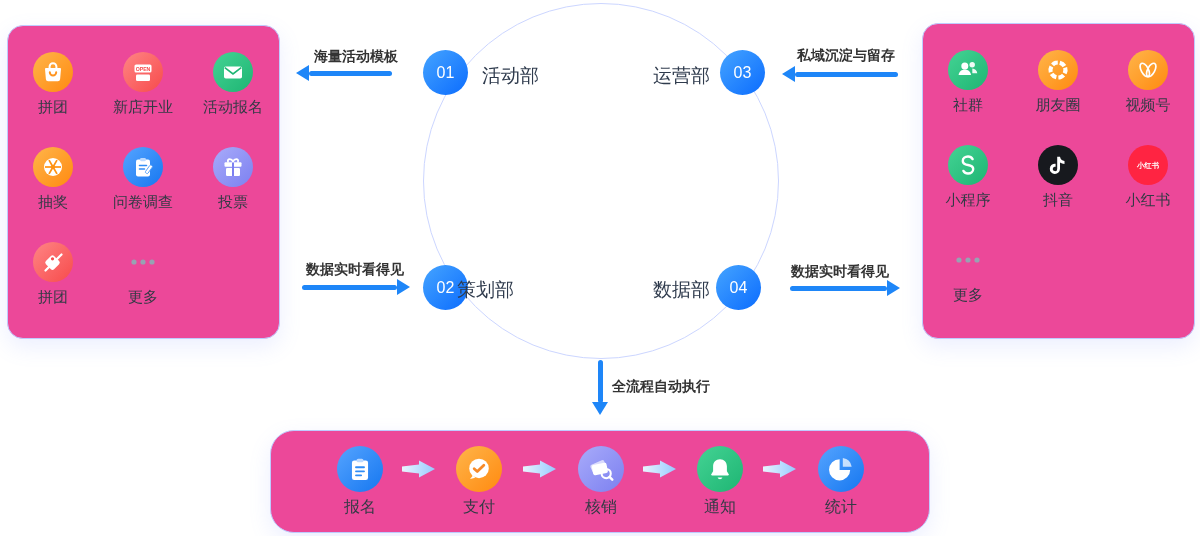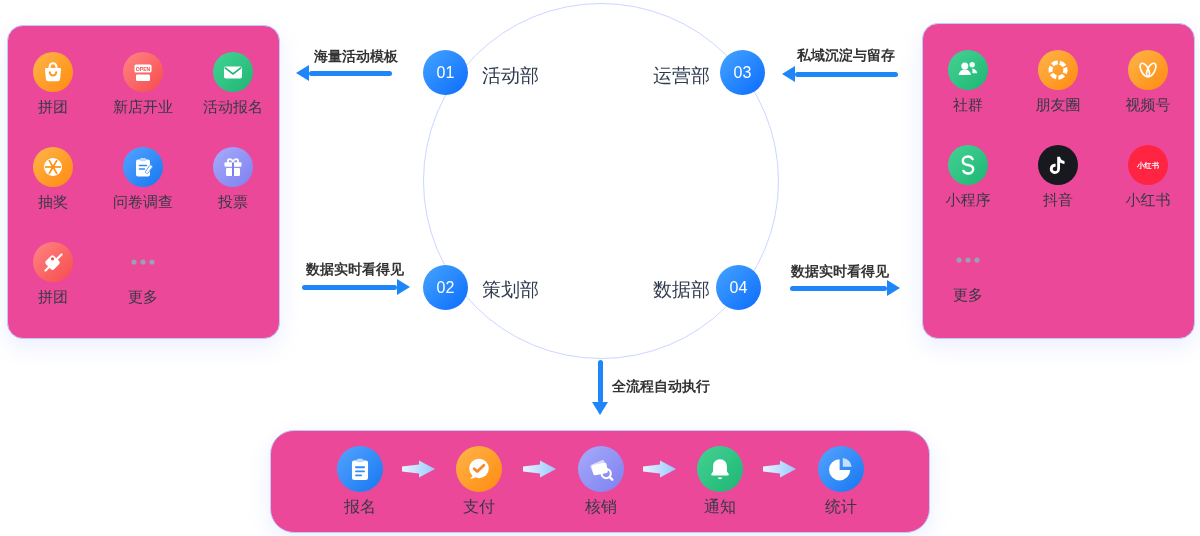--- a/index.html
+++ b/index.html
@@ -258,21 +258,21 @@
   <div class="tail" style="left:711px;top:260px"></div>
 
 
   <div class="badge" style="left:423px;top:50px">01</div>
   <div class="badge" style="left:720px;top:50px">03</div>
   <div class="badge" style="left:423px;top:265px">02</div>
   <div class="badge" style="left:716px;top:265px">04</div>
 
   <div class="dept" style="left:482px;top:63px">活动部</div>
   <div class="dept" style="left:653px;top:63px">运营部</div>
-  <div class="dept" style="left:482px;top:277px">策划部</div>
+  <div class="dept" style="left:457px;top:277px">策划部</div>
   <div class="dept" style="left:653px;top:277px">数据部</div>
 
   <div class="hline" style="left:309px;top:70.5px;width:83px"></div>
   <div class="head left" style="left:296px;top:65px"></div>
   <div class="cap" style="left:314px;top:48px">海量活动模板</div>
 
   <div class="hline" style="left:302px;top:284.5px;width:95px"></div>
   <div class="head right" style="left:397px;top:279px"></div>
   <div class="cap" style="left:306px;top:261px">数据实时看得见</div>
 

